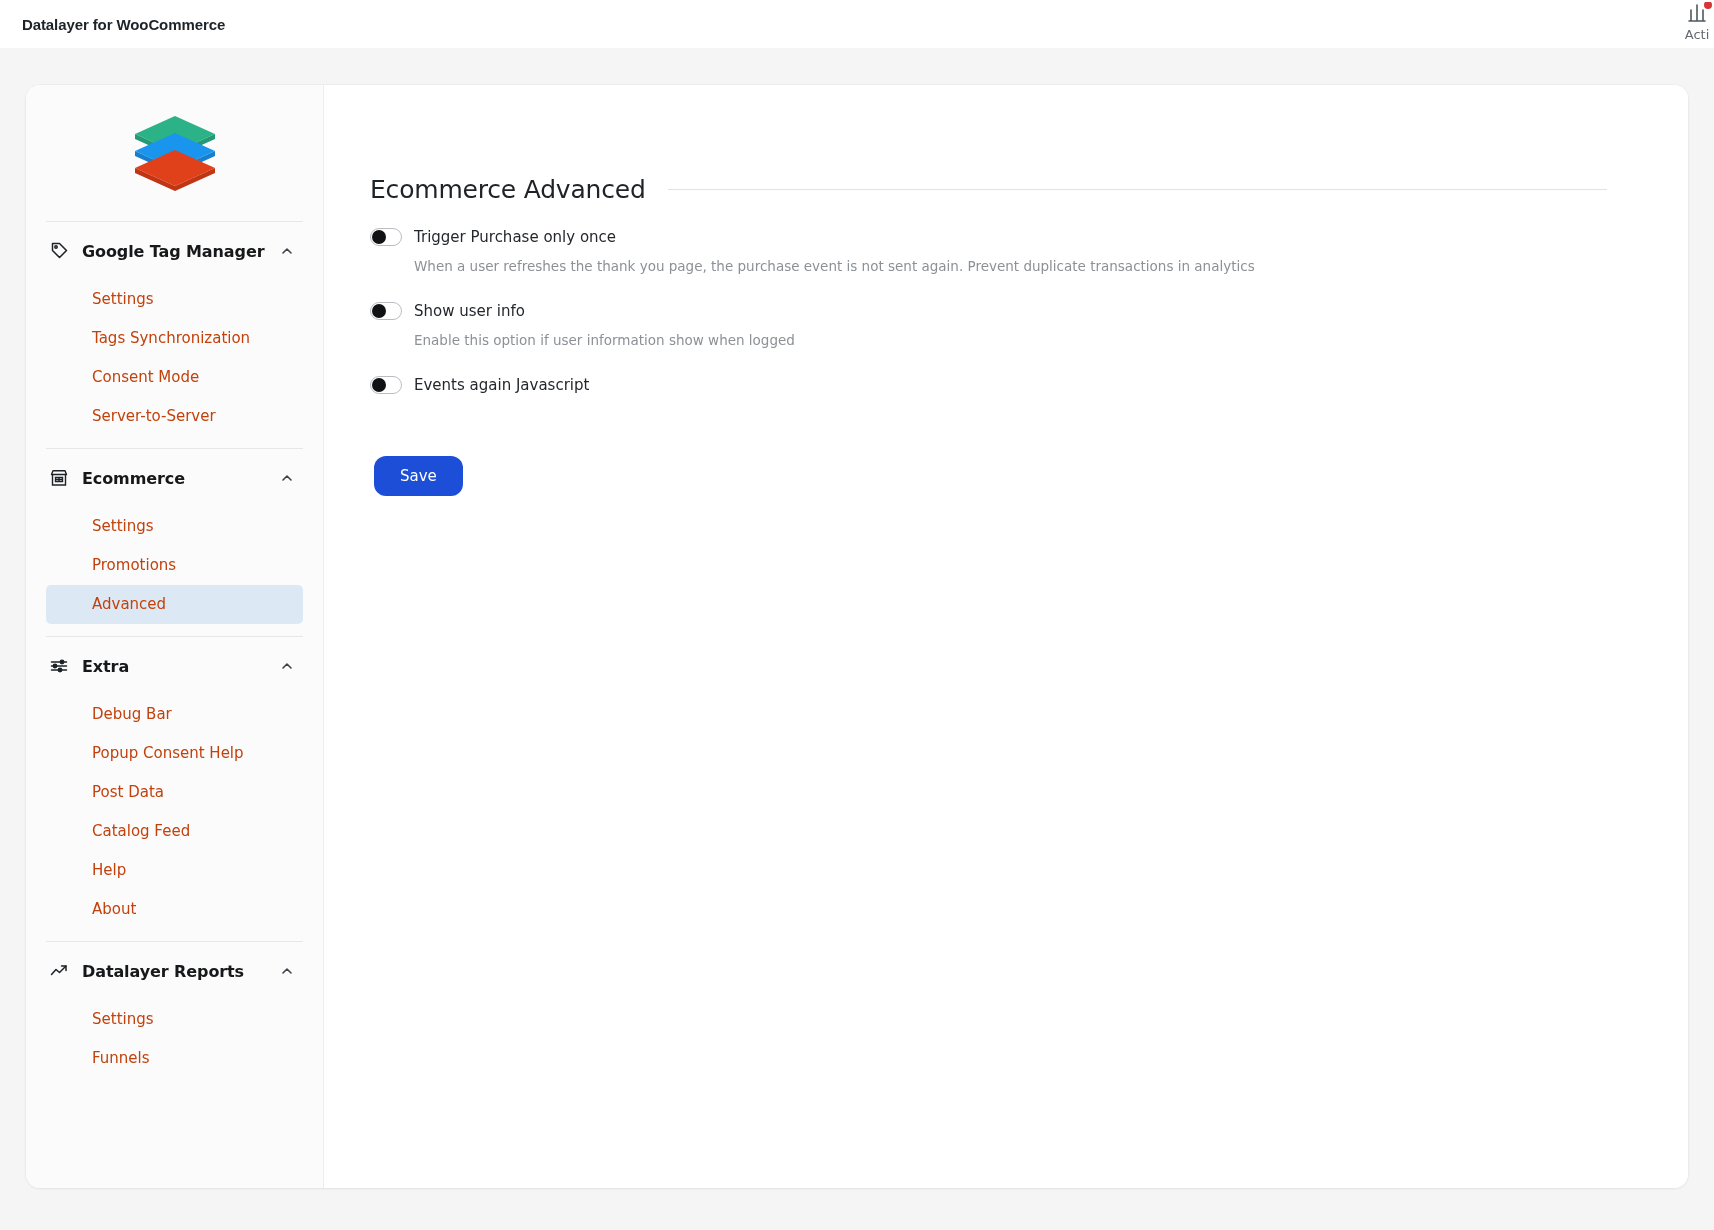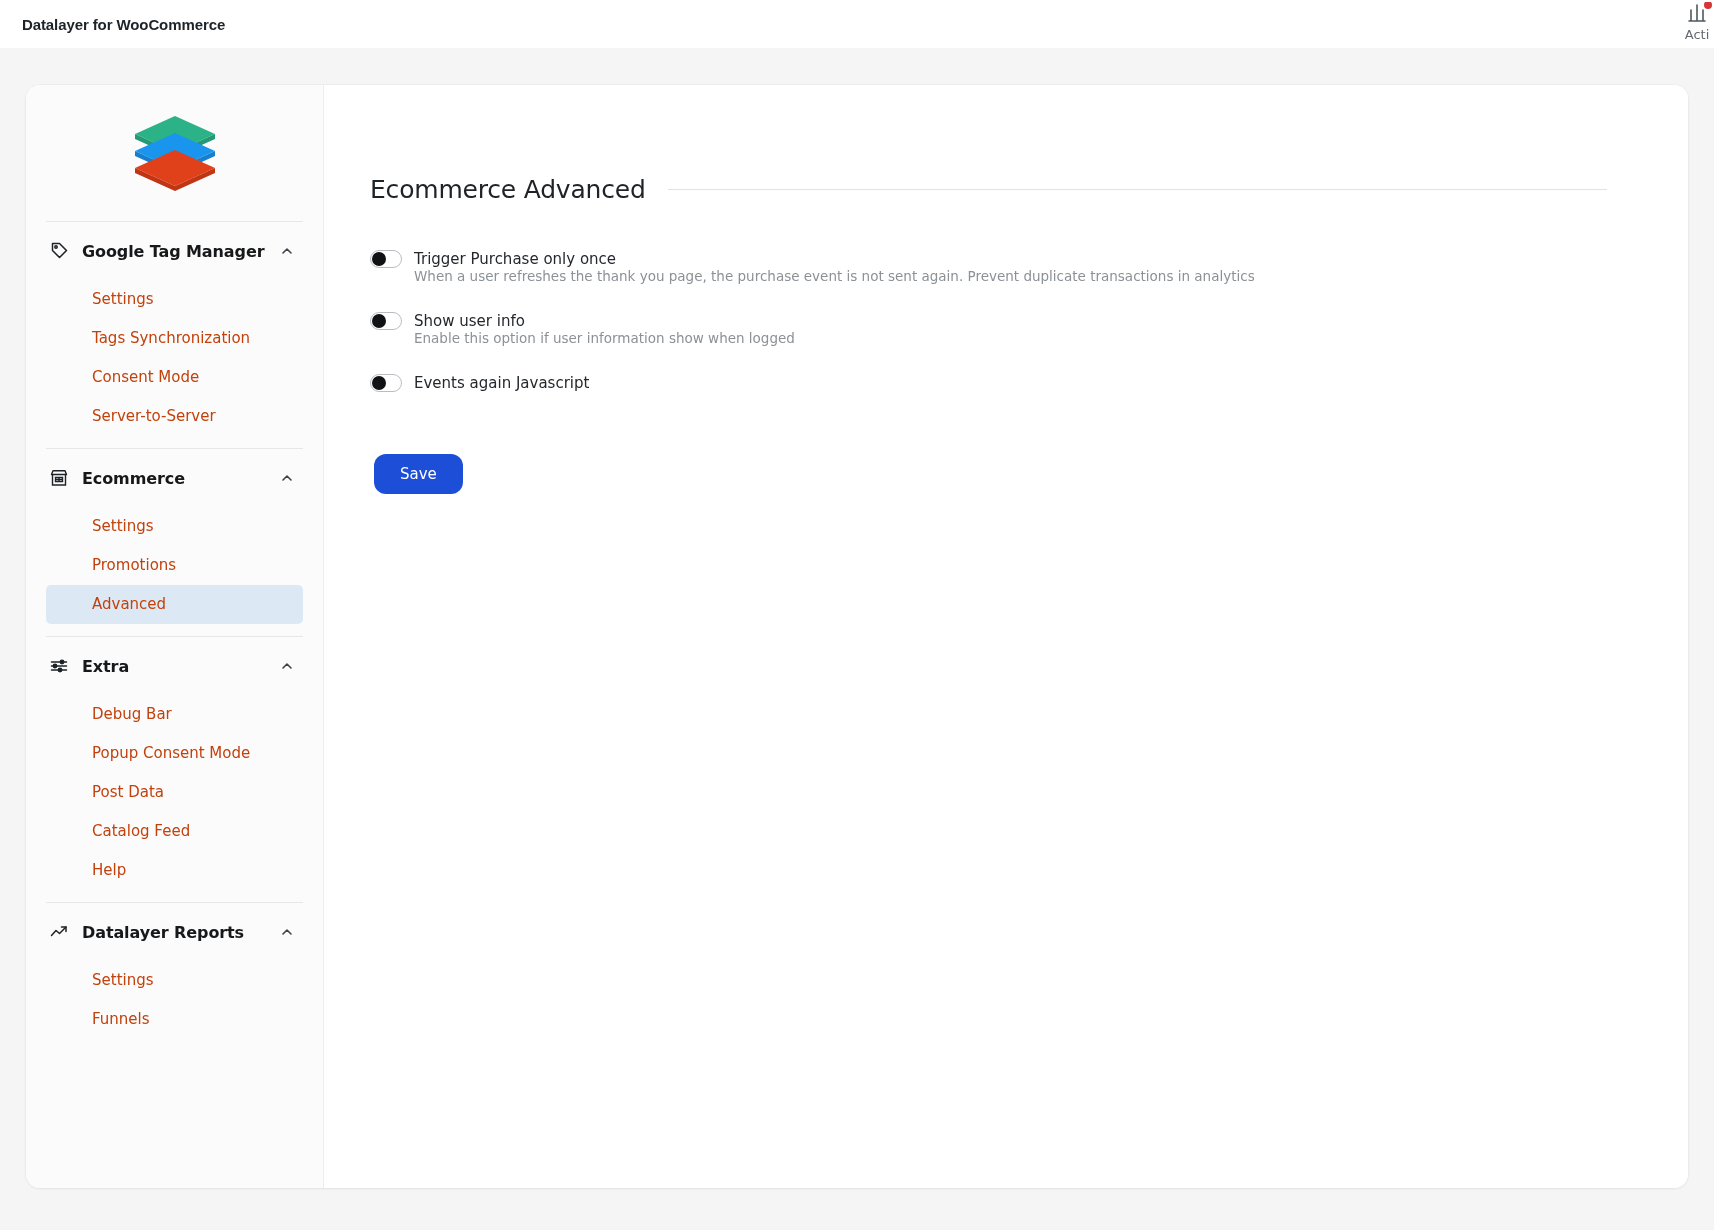--- a/index.html
+++ b/index.html
@@ -173,21 +173,21 @@
   .content {
     flex: 1;
     background: #ffffff;
     padding: 90px 0 0 46px;
   }
 
   .section-heading {
     display: flex;
     align-items: center;
     width: 1237px;
-    margin-bottom: 46px;
+    margin-bottom: 24px;
   }
   .section-heading h1 {
     font-size: 25px;
     font-weight: normal;
     color: #1d2327;
     letter-spacing: -0.2px;
     white-space: nowrap;
   }
   .section-heading .hr {
     flex: 1;
@@ -226,21 +226,21 @@
 
   .toggle-label {
     margin-left: 12px;
     font-size: 15px;
     color: #24282c;
     white-space: nowrap;
   }
 
   .toggle-desc {
     margin-left: 44px;
-    margin-top: 0;
+    margin-top: 12px;
     font-size: 13.5px;
     color: #8c9196;
     white-space: nowrap;
   }
 
   .save-btn {
     margin-top: 34px;
     margin-left: 4px;
     display: inline-block;
     background: #1d4ed8;
@@ -360,24 +360,25 @@
           </span>
           <span class="nav-title">Extra</span>
           <span class="nav-chev">
             <svg width="14" height="14" viewBox="0 0 14 14" fill="none" stroke="#3c434a" stroke-width="1.6">
               <path d="M3 9 L7 5 L11 9" stroke-linecap="round" stroke-linejoin="round"></path>
             </svg>
           </span>
         </div>
         <div class="nav-items">
           <div class="nav-item">Debug Bar</div>
-          <div class="nav-item">Popup Consent Mode</div>
+          <div class="nav-item">Popup Consent Help</div>
           <div class="nav-item">Post Data</div>
           <div class="nav-item">Catalog Feed</div>
           <div class="nav-item">Help</div>
+          <div class="nav-item">About</div>
         </div>
       </div>
 
       <div class="nav-divider"></div>
       <div class="nav-section">
         <div class="nav-head">
           <span class="nav-ico">
             <svg width="20" height="20" viewBox="0 0 20 20" fill="none" stroke="#1d2327" stroke-width="1.5">
               <path d="M2.5 13.5 L7 8.5 L10.5 11.5 L17 5" stroke-linecap="round" stroke-linejoin="round"></path>
               <path d="M12.5 5 L17 5 L17 9.5" stroke-linecap="round" stroke-linejoin="round"></path>

